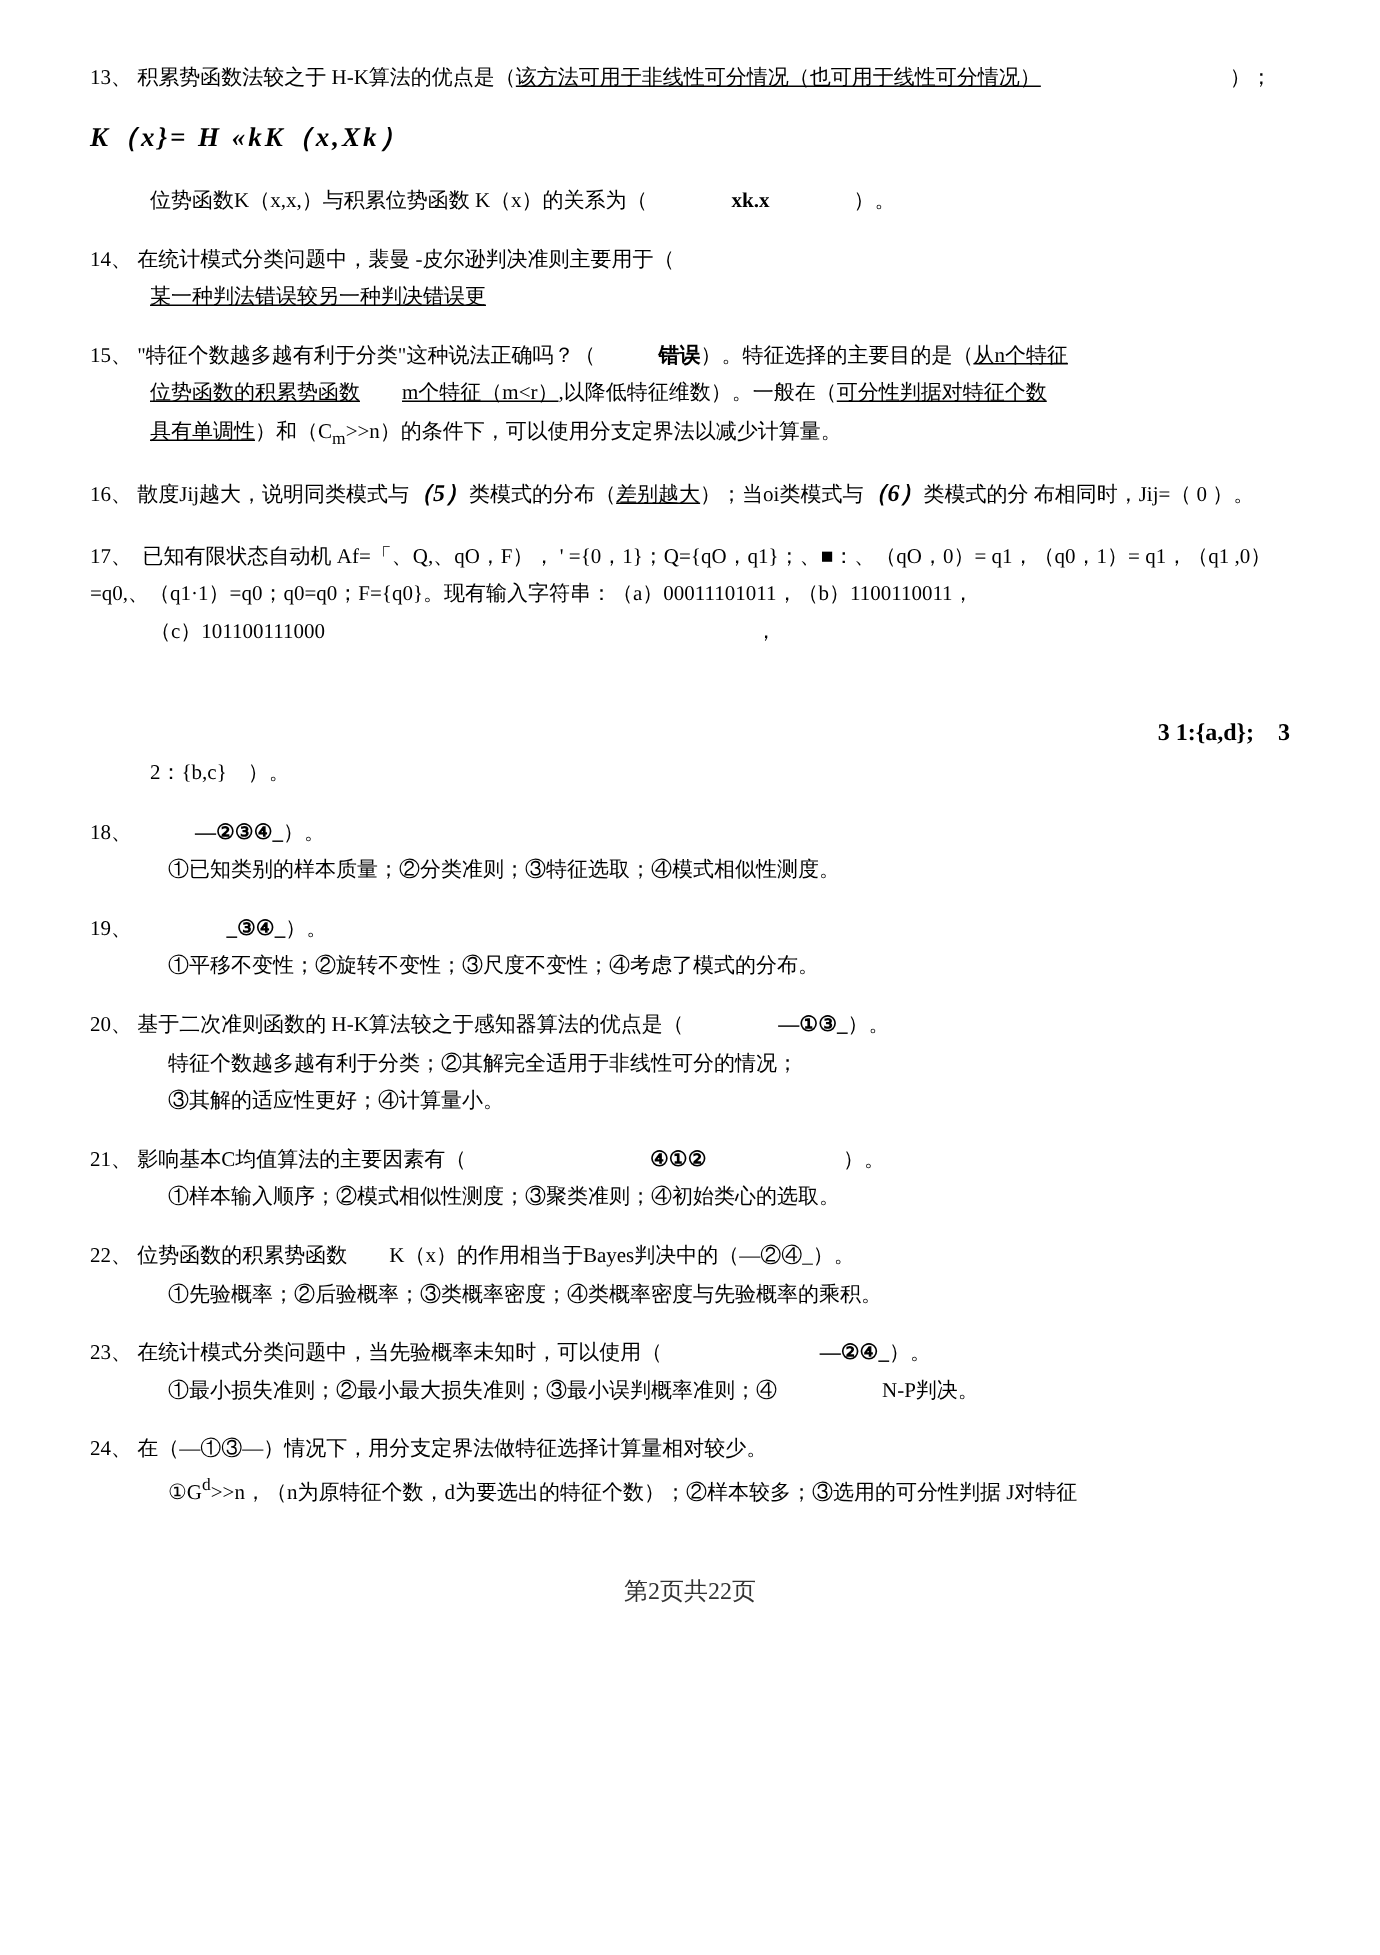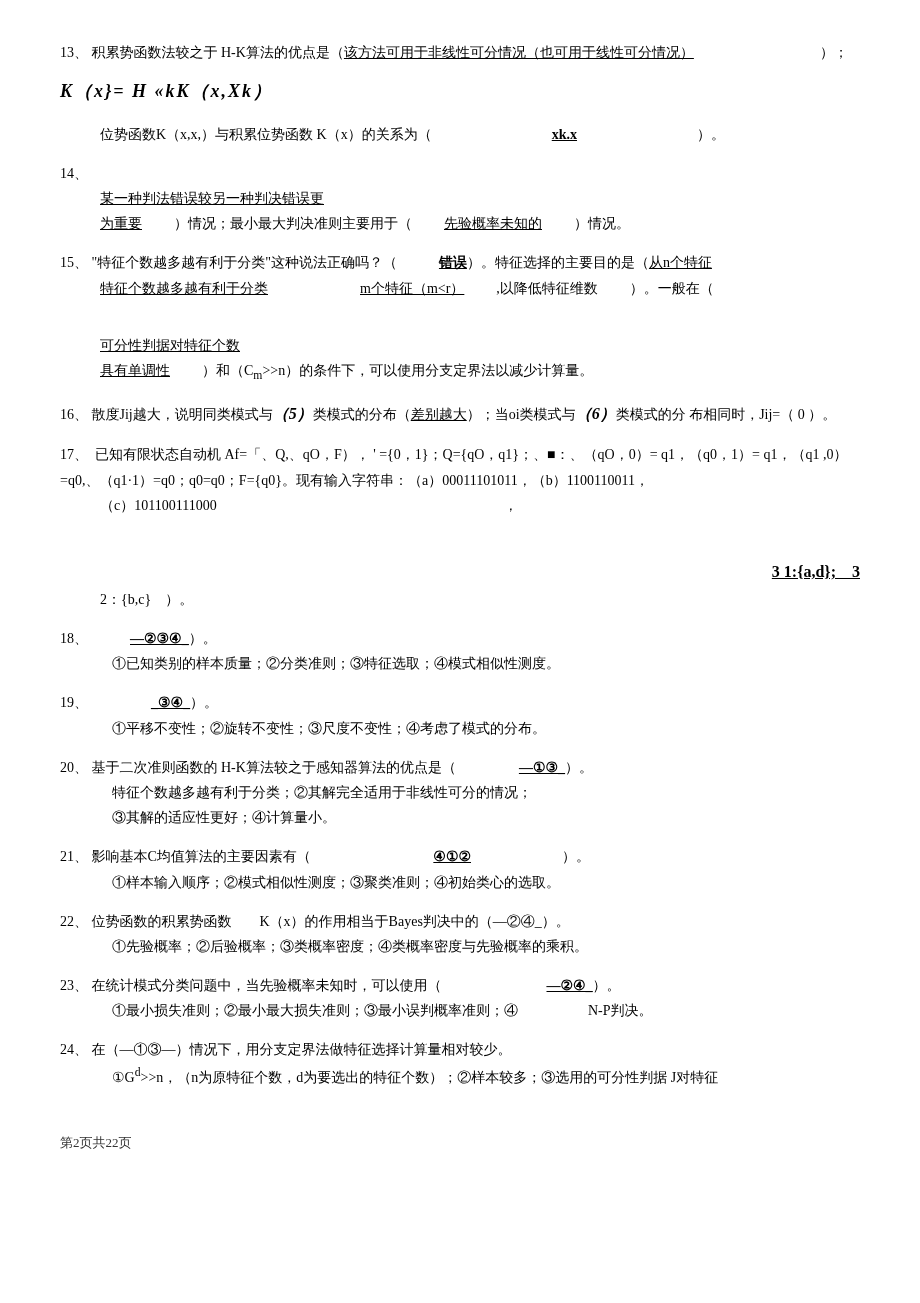--- a/index.html
+++ b/index.html
@@ -16,21 +16,20 @@
     .page {
       background: #fff;
       min-height: 1303px;
       position: relative;
     }
     .question {
       margin-bottom: 14px;
     }
     .indent {
       margin-left: 40px;
-      gap: 32px;
     }
     .indent2 {
       margin-left: 52px;
     }
     .underline {
       text-decoration: underline;
       text-align: right;
     }
     .formula-block {
       margin: 10px 0 14px 0;
@@ -38,33 +37,32 @@
       font-style: italic;
       font-weight: bold;
       letter-spacing: 2px;
     }
     .italic-num {
       font-style: italic;
       font-size: 16px;
       font-weight: bold;
     }
     .page-footer {
-      text-align: left;
+      text-align: center;
       margin-top: 40px;
-      font-size: 13px;
+      font-size: 16px;
       color: #333;
     }
     .flex-row {
       display: flex;
       align-items: baseline;
       flex-wrap: wrap;
     }
     .answer-inline {
       font-weight: bold;
-      text-decoration: underline;
       text-align: center;
     }
   </style>
 </head>
 <body>
 
 <div class="page">
 
   <div class="question">
     <div class="flex-row">
@@ -81,43 +79,38 @@
       <span>&nbsp;&nbsp;&nbsp;&nbsp;&nbsp;&nbsp;&nbsp;&nbsp;&nbsp;&nbsp;&nbsp;&nbsp;&nbsp;&nbsp;&nbsp;&nbsp;</span>
       <span class="answer-inline">xk.x</span>
       <span>&nbsp;&nbsp;&nbsp;&nbsp;&nbsp;&nbsp;&nbsp;&nbsp;&nbsp;&nbsp;&nbsp;&nbsp;&nbsp;&nbsp;&nbsp;&nbsp;</span>
       <span>）。</span>
     </div>
   </div>
 
   <div class="question">
     <div class="flex-row">
       <span>14、</span>
+      <span>&nbsp;在统计模式分类问题中，裴曼 -皮尔逊判决准则主要用于（</span>
     </div>
     <div class="flex-row indent">
       <span class="underline">某一种判法错误较另一种判决错误更</span>
-    </div>
-    <div class="flex-row indent">
-      <span class="underline">为重要</span>
-      <span>）情况；最小最大判决准则主要用于（</span>
-      <span class="underline">先验概率未知的</span>
-      <span>）情况。</span>
     </div>
   </div>
 
   <div class="question">
     <div class="flex-row">
       <span>15、</span>
       <span>&nbsp;"特征个数越多越有利于分类"这种说法正确吗？（</span>
       <span>&nbsp;&nbsp;&nbsp;&nbsp;&nbsp;&nbsp;&nbsp;&nbsp;&nbsp;&nbsp;&nbsp;&nbsp;</span>
       <span class="answer-inline">错误</span>
       <span>）。特征选择的主要目的是（</span>
       <span class="underline">从n个特征</span>
     </div>
     <div class="flex-row indent">
-      <span class="underline">特征个数越多越有利于分类</span>
+      <span class="underline">位势函数的积累势函数</span>
       <span>&nbsp;&nbsp;&nbsp;&nbsp;&nbsp;&nbsp;&nbsp;&nbsp;</span>
       <span class="underline">m个特征（m&lt;r）</span>
       <span>,以降低特征维数</span>
       <span>）。一般在（</span>
       <span class="underline">可分性判据对特征个数</span>
     </div>
     <div class="flex-row indent">
       <span class="underline">具有单调性</span>
       <span>）和（C<sub>m</sub>&gt;&gt;n）的条件下，可以使用分支定界法以减少计算量。</span>
     </div>

